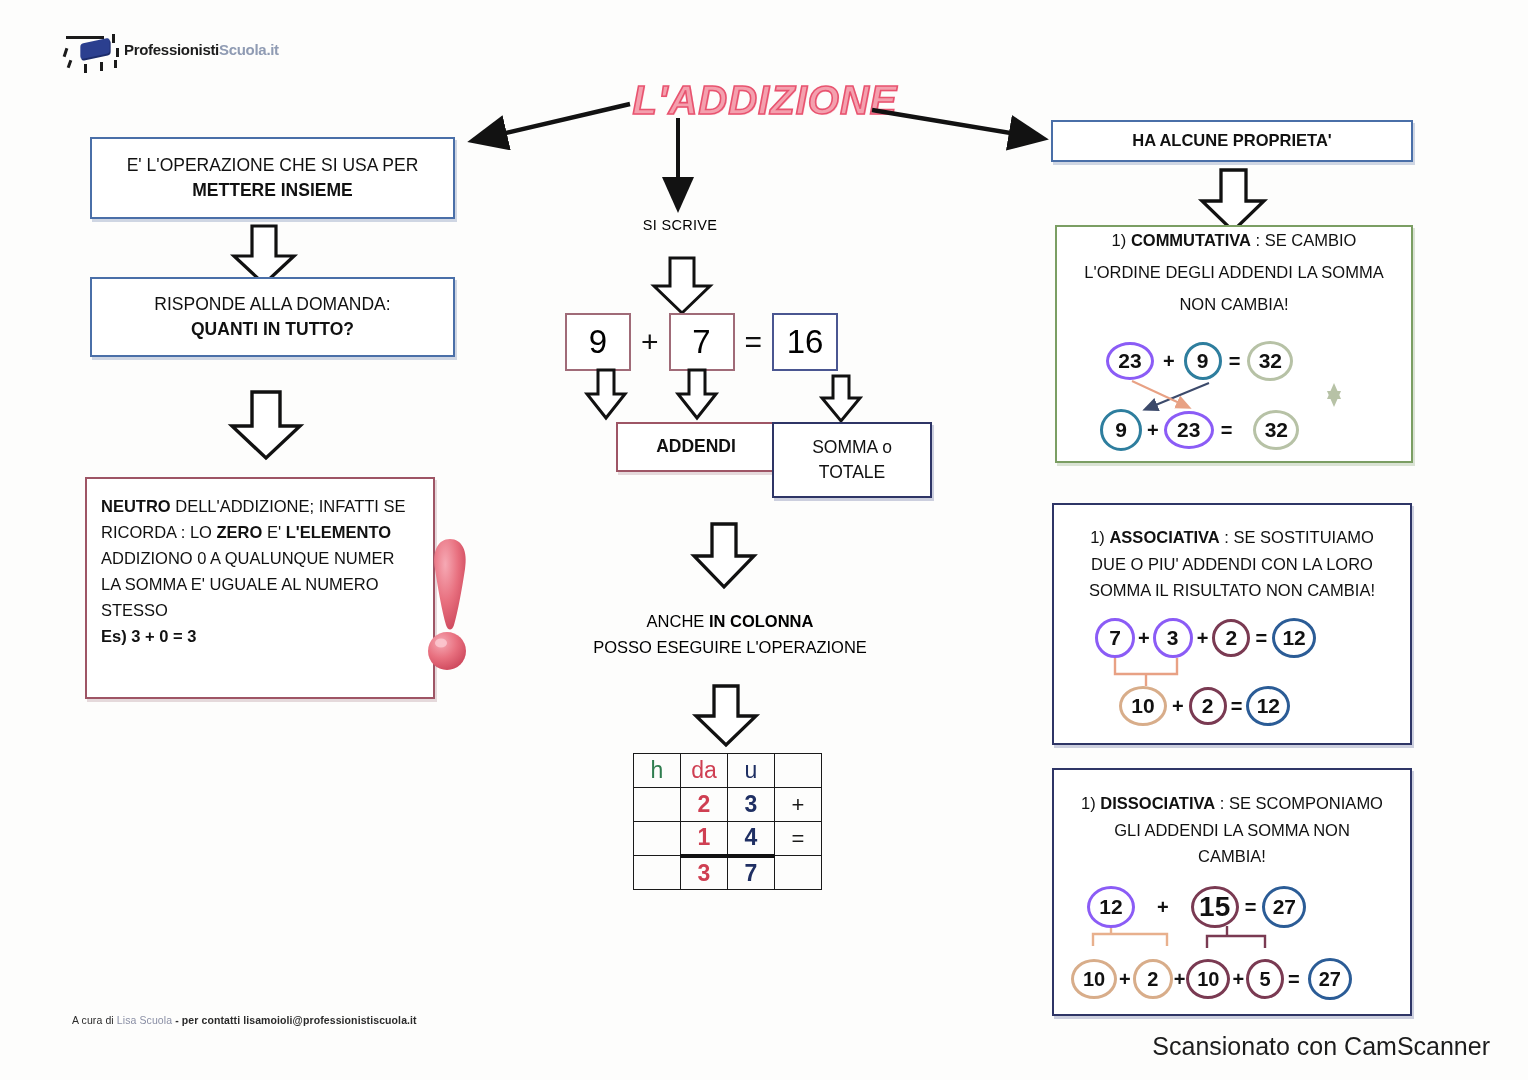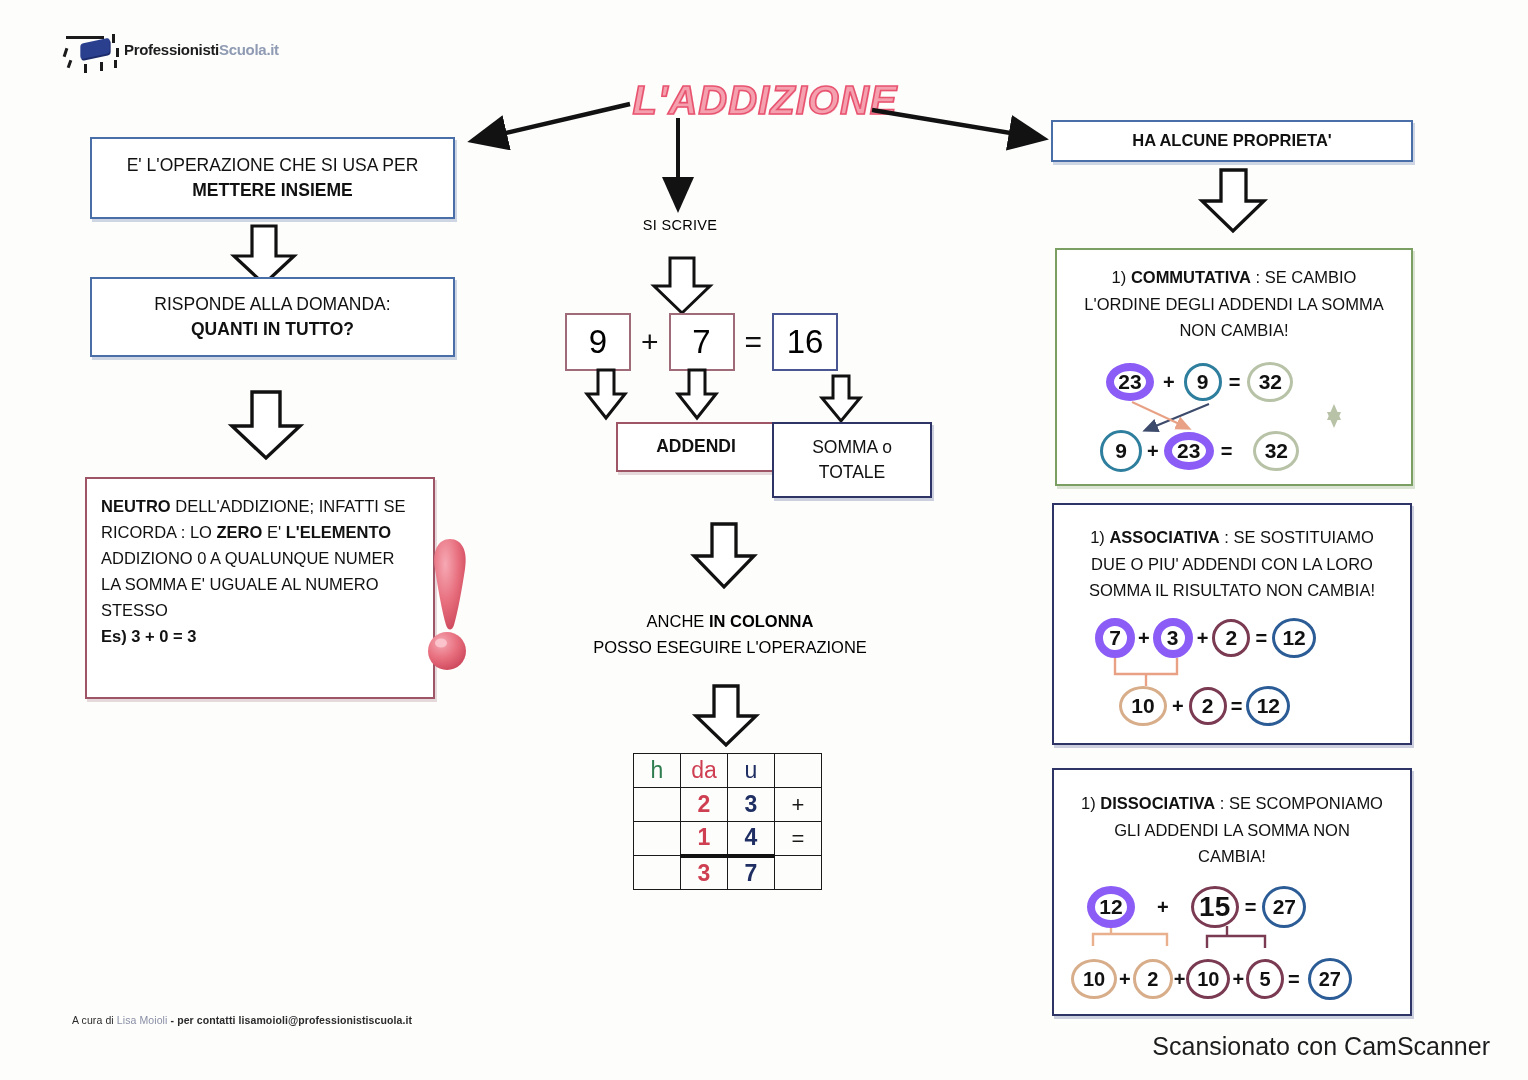--- a/index.html
+++ b/index.html
@@ -97,33 +97,33 @@
   #grid td.h  { color: #2f7d4f; font-weight: normal; }
   #grid td.da { color: #cf3f52; font-weight: normal; }
   #grid td.u  { color: #1f2f63; font-weight: normal; }
   #grid td.red  { color: #cf3f52; }
   #grid td.blue { color: #1f2f63; }
   #grid td.sym  { font-weight: normal; font-size: 22px; }
   #grid tr.under td.bar { border-bottom: 4px solid #111; }
 
   
   #box-proprieta { left: 1051px; top: 120px; width: 362px; height: 42px; }
-  #box-commutativa { left: 1055px; top: 248px; width: 358px; height: 238px; justify-content: flex-start; padding-top: 14px; }
+  #box-commutativa { left: 1055px; top: 225px; width: 358px; height: 238px; justify-content: space-between; }
   #box-associativa { left: 1052px; top: 503px; width: 360px; height: 242px; justify-content: flex-start; padding-top: 19px; }
   #box-dissociativa{ left: 1052px; top: 768px; width: 360px; height: 248px; justify-content: flex-start; padding-top: 20px; }
   .prop-head { font-size: 16.5px; line-height: 1.62; }
 
   
   .eqrow { display: flex; align-items: center; justify-content: center; }
   .circ {
     display: inline-flex; align-items: center; justify-content: center;
     border-radius: 50%; font-weight: bold; color: #111;
     background: transparent;
   }
-  .c-peach { border: 8px solid #8b5cf6; }
+  .c-peach { border: 3px solid #8b5cf6; }
   .c-teal  { border: 3px solid #2e7e9e; }
   .c-sage  { border: 3px solid #b7c2a6; }
   .c-plum  { border: 3px solid #7a3a52; }
   .c-blue  { border: 3px solid #2b5c96; }
   .c-tan   { border: 3px solid #d8ad8a; }
   .plus { font-size: 20px; font-weight: bold; padding: 0 4px; }
 
   
   #footer-credit {
     left: 72px; top: 1014px; font-size: 10.5px; color: #2a2a2a;
@@ -405,15 +405,15 @@
     <svg style="position:absolute;left:0;top:0;width:330px;height:126px;">
       <path d="M26,62 L26,50 L100,50 L100,62" fill="none" stroke="#e8b08d" stroke-width="2.4"></path>
       <path d="M44,44 L44,50" fill="none" stroke="#e8b08d" stroke-width="2.4"></path>
       <path d="M140,64 L140,52 L198,52 L198,64" fill="none" stroke="#7a3a52" stroke-width="2.4"></path>
       <path d="M160,42 L160,52" fill="none" stroke="#7a3a52" stroke-width="2.4"></path>
     </svg>
   </div>
 </div>
 
 <div class="abs" id="footer-credit">
-  <span>A cura di </span><span class="name">Lisa Moioli</span><span class="bold"> - per contatti lisamoioli@professionistiscuola.it</span>
+  <span>A cura di </span><span class="name">Lisa Scuola</span><span class="bold"> - per contatti lisamoioli@professionistiscuola.it</span>
 </div>
 <div class="abs" id="camscanner">Scansionato con CamScanner</div>
 
 </body></html>

